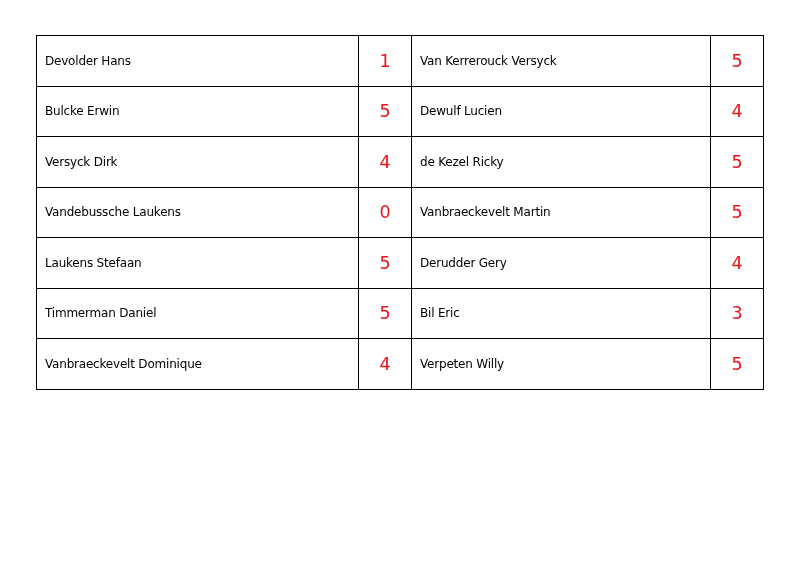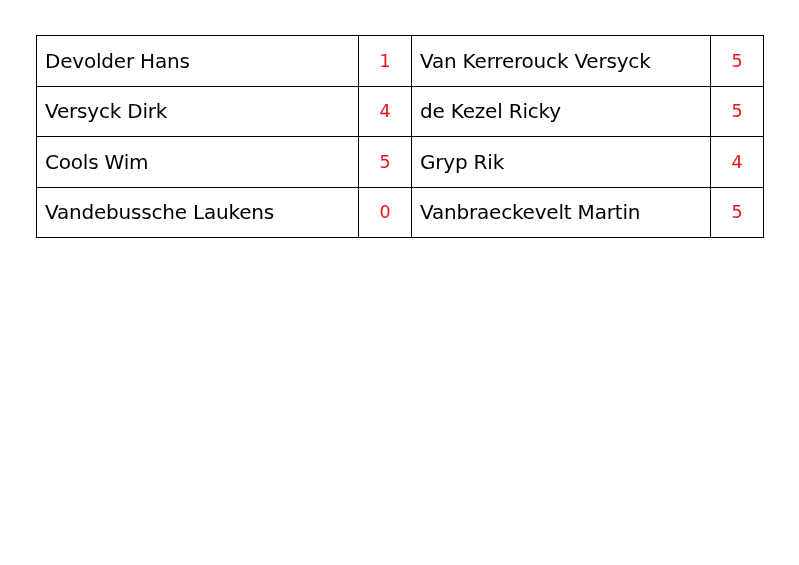--- a/index.html
+++ b/index.html
@@ -23,21 +23,21 @@
   table.match-table {
     border-collapse: collapse;
     width: 727px;
     table-layout: fixed;
   }
   table.match-table td {
     border: 1px solid #000000;
     height: 49.5px;
     padding: 0 0 0 8px;
     vertical-align: middle;
-    font-size: 20px;
+    font-size: 12px;
     color: #000000;
     font-family: "DejaVu Sans", sans-serif;
     letter-spacing: -0.2px;
     white-space: nowrap;
     overflow: hidden;
   }
   table.match-table td.score {
     text-align: center;
     padding: 0;
     color: #e8141b;
@@ -60,32 +60,50 @@
       <col class="c-score-right">
     </colgroup>
     <tbody>
       <tr>
         <td>Devolder Hans</td>
         <td class="score">1</td>
         <td>Van Kerrerouck Versyck</td>
         <td class="score">5</td>
       </tr>
       <tr>
+        <td>Bulcke Erwin</td>
+        <td class="score">5</td>
+        <td>Dewulf Lucien</td>
+        <td class="score">4</td>
+      </tr>
+      <tr>
         <td>Versyck Dirk</td>
         <td class="score">4</td>
         <td>de Kezel Ricky</td>
         <td class="score">5</td>
-      </tr>
-      <tr>
-        <td>Cools Wim</td>
-        <td class="score">5</td>
-        <td>Gryp Rik</td>
-        <td class="score">4</td>
       </tr>
       <tr>
         <td>Vandebussche Laukens</td>
         <td class="score">0</td>
         <td>Vanbraeckevelt Martin</td>
         <td class="score">5</td>
       </tr>
+      <tr>
+        <td>Laukens Stefaan</td>
+        <td class="score">5</td>
+        <td>Derudder Gery</td>
+        <td class="score">4</td>
+      </tr>
+      <tr>
+        <td>Timmerman Daniel</td>
+        <td class="score">5</td>
+        <td>Bil Eric</td>
+        <td class="score">3</td>
+      </tr>
+      <tr>
+        <td>Vanbraeckevelt Dominique</td>
+        <td class="score">4</td>
+        <td>Verpeten Willy</td>
+        <td class="score">5</td>
+      </tr>
     </tbody>
   </table>
 </div>
 
 </body></html>

